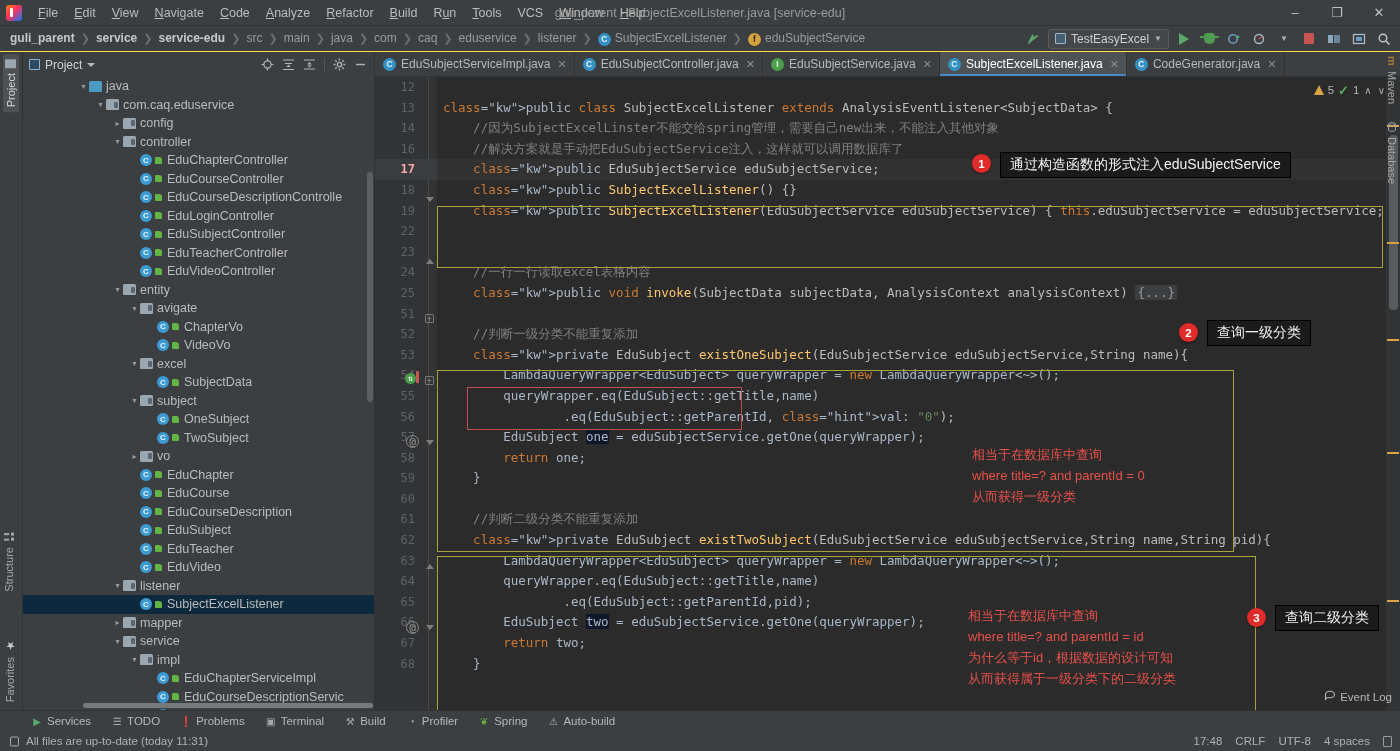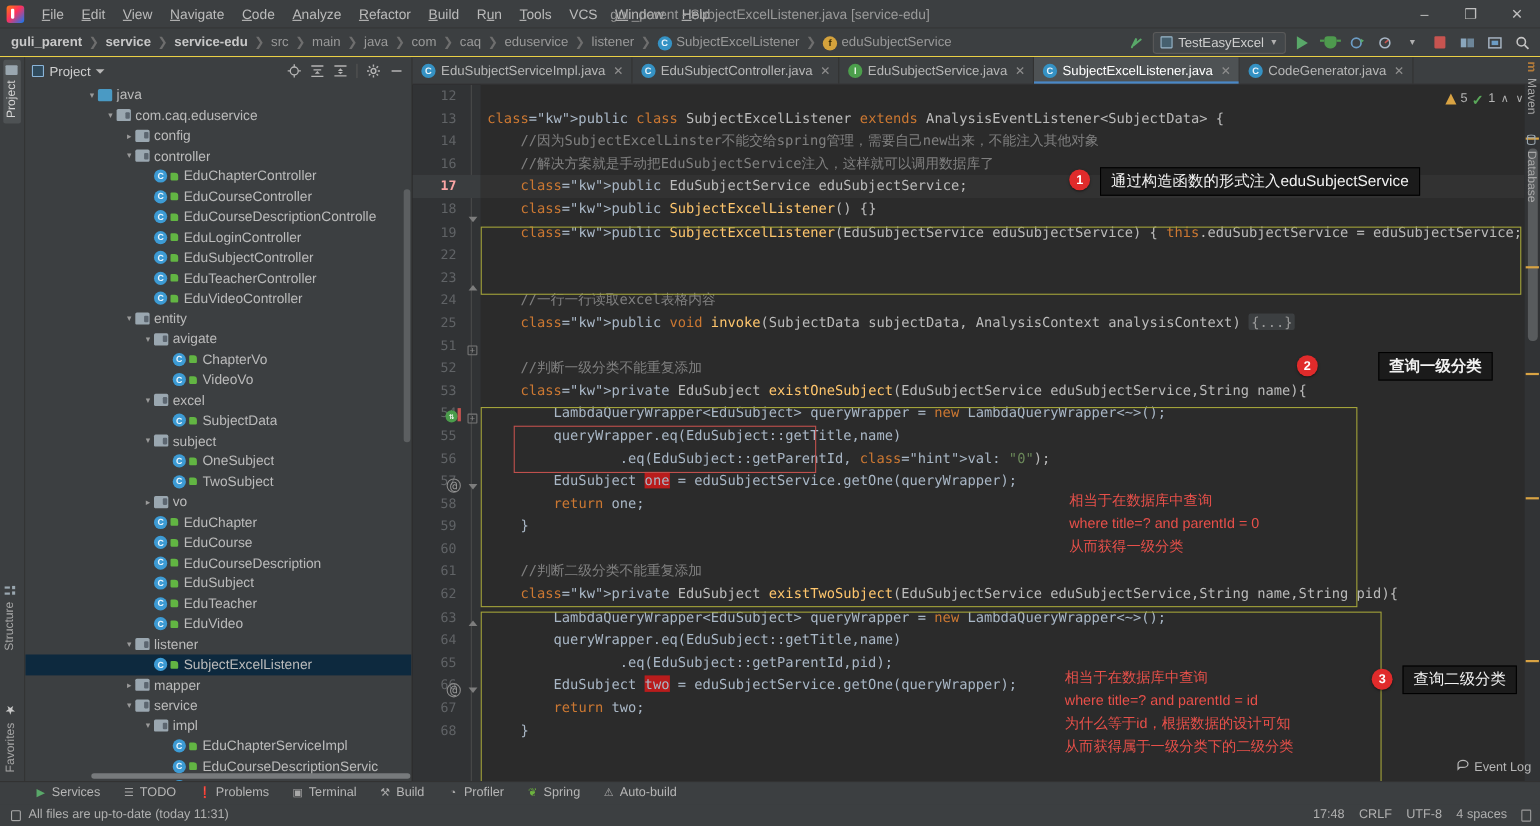--- a/index.html
+++ b/index.html
@@ -160,21 +160,21 @@
     font-size:12px; line-height:20.6px; font-family:"DejaVu Sans Mono",monospace;
   }
   .lnum.cur { color:#fca5a5; font-weight:bold; }
   .code { position:absolute; left:68px; right:0; line-height:20.6px; }
   .row.curline .codebg{position:absolute;left:62px;right:0;top:0;height:20.6px;background:#323232;}
   .row.curline .lnumbg{position:absolute;left:0;width:62px;top:0;height:20.6px;background:#3a3d3f;}
 
   
   .kw{color:#cc7832;} .fn{color:#ffc66d;}
   .str{color:#6a8759;} .cmt{color:#808080;} .plain{color:#a9b7c6;}
-  .param-hl{background:#b91c1c;}
+  .param-hl{background:#0f172a;}
   .fold-ph{background:#3c3f41;color:#9a9a9a;border-radius:2px;padding:0 2px;}
 
   .foldmark{position:absolute;left:50px;width:9px;height:9px;top:6px;
      display:flex;align-items:center;justify-content:center;color:#888;font-size:8px;}
   .fm-box{border:1px solid #777;border-radius:1px;width:9px;height:9px;line-height:7px;text-align:center;}
   .fm-down{width:0;height:0;border-left:4px solid transparent;border-right:4px solid transparent;border-top:5px solid #7d7d7d;}
   .fm-up{width:0;height:0;border-left:4px solid transparent;border-right:4px solid transparent;border-bottom:5px solid #7d7d7d;}
   .atmark{position:absolute;left:31px;top:4px;color:#9b9b9b;font-size:11px;
      border:1px solid #8a8a8a;border-radius:50%;width:13px;height:13px;line-height:11px;text-align:center;}
   .ovr{position:absolute;left:30px;top:5px;width:11px;height:11px;border-radius:50%;background:#4b9c4b;
@@ -741,21 +741,21 @@
       </span>
       <span>Database</span>
     </div>
   </div>
 
   <div>
     <div class="badge" style="left:972px;top:154px;">1</div>
     <div class="callout" style="left:1000px;top:152px;">通过构造函数的形式注入eduSubjectService</div>
 
     <div class="badge" style="left:1179px;top:323px;">2</div>
-    <div class="callout" style="left:1253px;top:320px;font-weight:bold;">查询一级分类</div>
+    <div class="callout" style="left:1207px;top:320px;">查询一级分类</div>
 
     <div class="badge" style="left:1247px;top:608px;">3</div>
     <div class="callout" style="left:1275px;top:605px;">查询二级分类</div>
 
     <div class="ann-note" style="left:972px;top:444px;">
       <div>相当于在数据库中查询</div>
       <div>where title=? and parentId = 0</div>
       <div>从而获得一级分类</div>
     </div>
 

